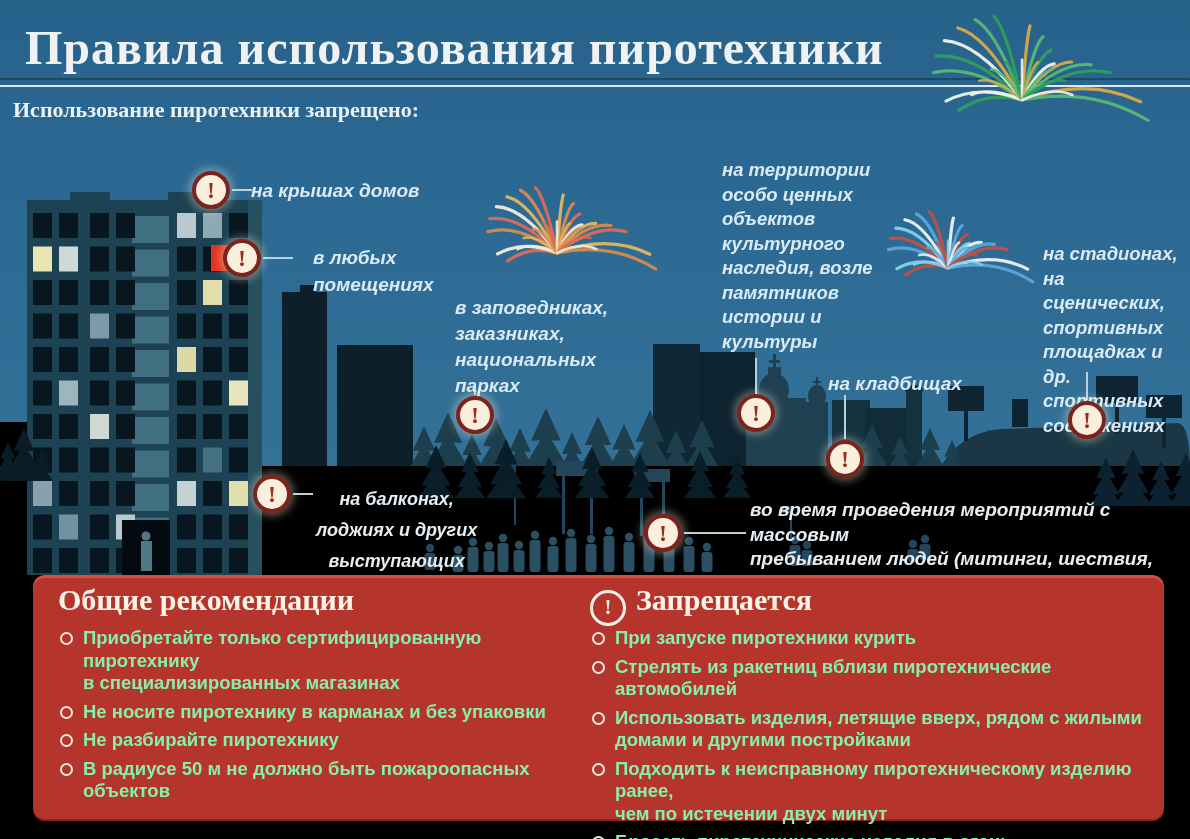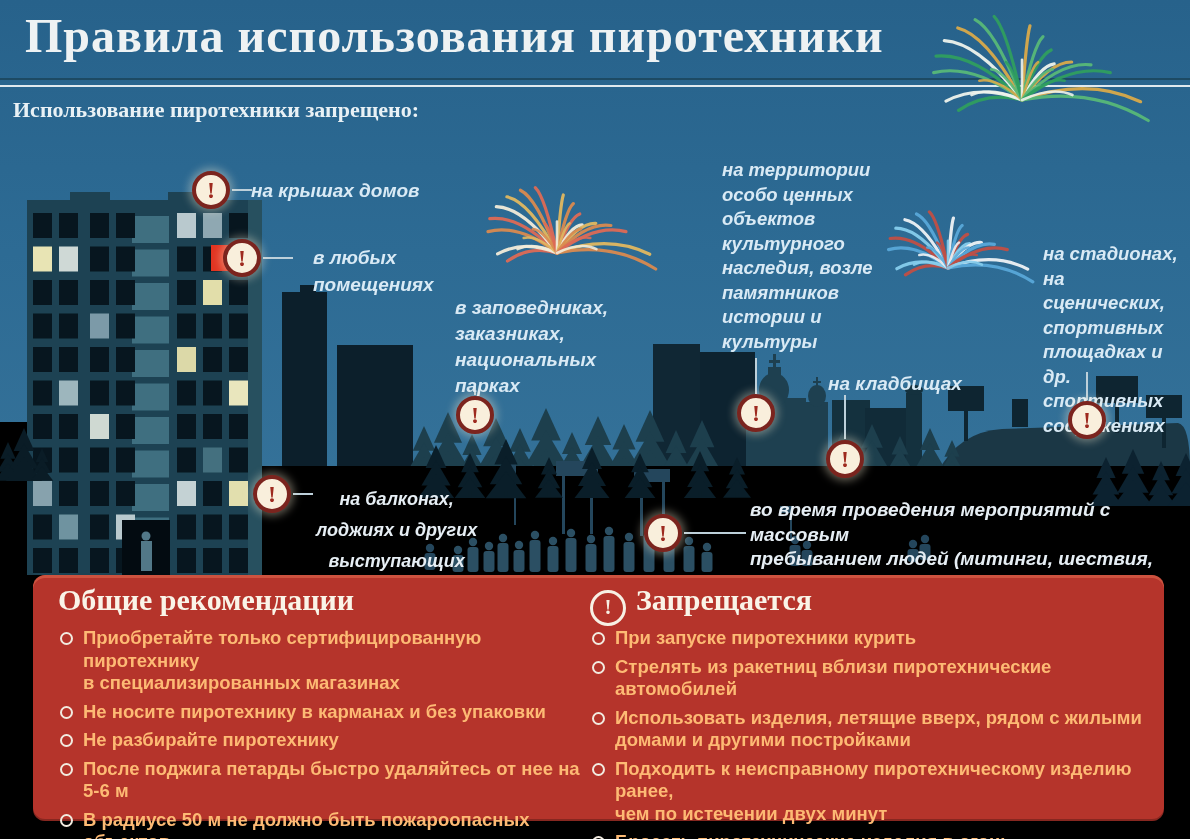--- a/index.html
+++ b/index.html
@@ -1,20 +1,20 @@
 <!DOCTYPE html>
 <html><head>
 <meta charset="utf-8">
 <style>
   html,body{margin:0;padding:0;background:#000;}
   .poster{position:relative;width:1190px;height:839px;overflow:hidden;
     background:linear-gradient(180deg,#27628b 0%,#2d6b94 30%,#357299 60%,#357299 100%);
     font-family:"Liberation Sans",sans-serif;}
   
-  .title{position:absolute;left:25px;top:8px;z-index:0;font-family:"Liberation Serif",serif;
+  .title{position:absolute;left:25px;top:20px;z-index:0;font-family:"Liberation Serif",serif;
     font-size:48px;font-weight:bold;color:#eef2f3;letter-spacing:1px;}
   .rule-dark{position:absolute;left:0;top:78px;width:1190px;height:2px;background:#1d4a63;z-index:0;}
   .rule-light{position:absolute;left:0;top:85px;width:1190px;height:2px;background:#dfe9ee;z-index:0;}
   .subtitle{position:absolute;left:13px;top:97px;z-index:3;font-family:Liberation Serif, serif;
     font-size:22px;font-weight:bold;color:#e9f1f5;}
   
   #scene{position:absolute;left:0;top:0;z-index:1;}
   
   .slabel{position:absolute;z-index:3;font-weight:bold;font-size:19px;line-height:25px;
     color:#d9eaf5;white-space:pre-line;font-style:italic;}
@@ -60,21 +60,21 @@
   .col-right{left:557px;width:580px;}
   .panel-heading{font-family:"Liberation Serif",serif;font-size:30px;font-weight:bold;
     color:#faf4e8;height:42px;}
   .pr-icon{display:inline-block;width:30px;height:30px;border:3px solid #f7f0e4;border-radius:50%;
     text-align:center;line-height:28px;font-size:21px;font-weight:bold;color:#f7f0e4;
     font-family:"Liberation Serif",serif;margin-right:10px;vertical-align:-4px;}
   .plist{margin-top:2px;}
   .pitem{display:flex;margin-bottom:6px;}
   .pbullet{flex:none;width:9px;height:9px;border:2.5px solid #f2ebe0;border-radius:50%;
     margin:5px 10px 0 2px;}
-  .ptext{font-size:18.5px;font-weight:bold;line-height:22.5px;color:#fdba74;white-space:pre-line;}
+  .ptext{font-size:18.5px;font-weight:bold;line-height:22.5px;color:#86efac;white-space:pre-line;}
 </style>
 </head>
 <body>
 
 <div class="poster">
   <div class="title">Правила использования пиротехники</div>
   <div class="rule-dark"></div>
   <div class="rule-light"></div>
   <div class="subtitle">Использование пиротехники запрещено:</div>
 
@@ -537,24 +537,20 @@
           <div class="pitem">
             <span class="pbullet"></span>
             <span class="ptext">Не носите пиротехнику в карманах и без упаковки</span>
           </div>
           <div class="pitem">
             <span class="pbullet"></span>
             <span class="ptext">Не разбирайте пиротехнику</span>
           </div>
           <div class="pitem">
             <span class="pbullet"></span>
-            <span class="ptext">После поджига петарды быстро удаляйтесь от нее на 5-6 м</span>
-          </div>
-          <div class="pitem">
-            <span class="pbullet"></span>
             <span class="ptext">В радиусе 50 м не должно быть пожароопасных объектов</span>
           </div>
         </div>
     </div>
     <div class="col col-right">
       <div class="panel-heading"><span class="pr-icon">!</span><span>Запрещается</span></div>
       <div class="plist" id="ban-list">
           <div class="pitem">
             <span class="pbullet"></span>
             <span class="ptext">При запуске пиротехники курить</span>

